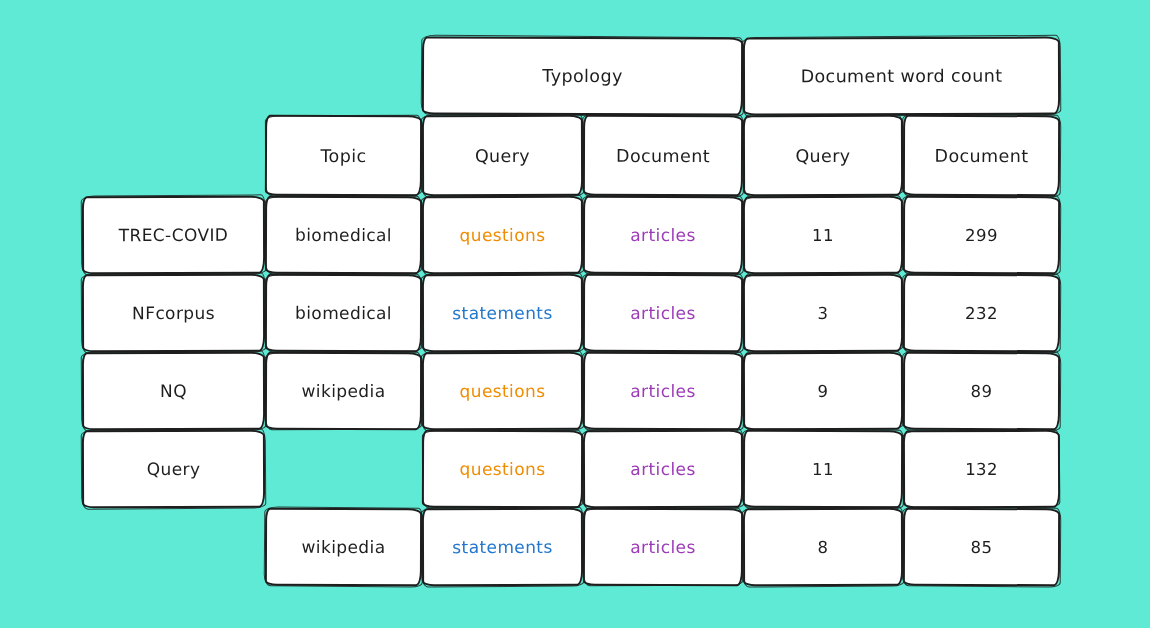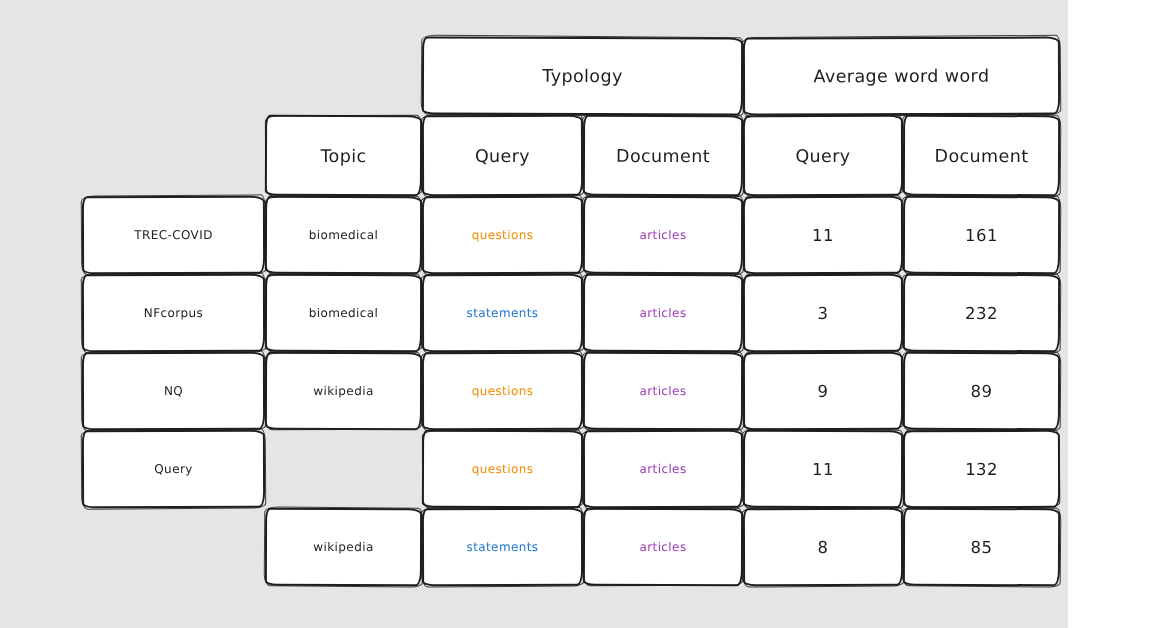--- a/index.html
+++ b/index.html
@@ -3,43 +3,43 @@
 <meta charset="utf-8">
 <style>
   html, body {
     margin: 0;
     padding: 0;
     background: #ffffff;
     font-family: "DejaVu Sans", "Liberation Sans", sans-serif;
   }
   .canvas {
     position: relative;
-    width: 1068px;
+    width: 1150px;
     height: 628px;
-    background: #e5e5e5;
+    background: #5eead4;
     overflow: hidden;
   }
   .grid {
     position: absolute;
     left: 82px;
     top: 37px;
     display: grid;
     grid-template-columns: 183px 157px 161px 160px 160px 157px;
     grid-template-rows: 78px 81px 78px 78px 78px 78px 78px;
   }
   .cell {
     position: relative;
     background: #ffffff;
     border: 2px solid #1e1e1e;
     border-radius: 5px 14px 6px 12px / 12px 6px 15px 5px;
     display: flex;
     align-items: center;
     justify-content: center;
     color: #1e1e1e;
-    font-size: 12px;
+    font-size: 17px;
     letter-spacing: 0.4px;
     z-index: 1;
   }
   
   .cell::after {
     content: "";
     position: absolute;
     inset: -3px;
     border: 1.5px solid rgba(30,30,30,0.85);
     border-radius: 14px 5px 12px 7px / 6px 13px 5px 12px;
@@ -53,34 +53,34 @@
   .hdr { font-size: 17.5px; }
   .num { font-size: 16.5px; }
 </style>
 </head>
 <body>
 
 <div class="canvas">
   <div class="grid">
 
     <div class="cell hdr" style="grid-area:1/3/2/5">Typology</div>
-    <div class="cell hdr" style="grid-area:1/5/2/7">Average word word</div>
+    <div class="cell hdr" style="grid-area:1/5/2/7">Document word count</div>
 
     <div class="cell hdr" style="grid-area:2/2">Topic</div>
     <div class="cell hdr" style="grid-area:2/3">Query</div>
     <div class="cell hdr" style="grid-area:2/4">Document</div>
     <div class="cell hdr" style="grid-area:2/5">Query</div>
     <div class="cell hdr" style="grid-area:2/6">Document</div>
 
     <div class="cell" style="grid-area:3/1">TREC-COVID</div>
     <div class="cell" style="grid-area:3/2">biomedical</div>
     <div class="cell" style="grid-area: 3 / 3; color: rgb(240, 140, 0);">questions</div>
     <div class="cell" style="grid-area: 3 / 4; color: rgb(156, 58, 184);">articles</div>
     <div class="cell num" style="grid-area:3/5">11</div>
-    <div class="cell num" style="grid-area:3/6">161</div>
+    <div class="cell num" style="grid-area:3/6">299</div>
 
     <div class="cell" style="grid-area:4/1">NFcorpus</div>
     <div class="cell" style="grid-area:4/2">biomedical</div>
     <div class="cell" style="grid-area: 4 / 3; color: rgb(34, 119, 204);">statements</div>
     <div class="cell" style="grid-area: 4 / 4; color: rgb(156, 58, 184);">articles</div>
     <div class="cell num" style="grid-area:4/5">3</div>
     <div class="cell num" style="grid-area:4/6">232</div>
 
     <div class="cell" style="grid-area:5/1">NQ</div>
     <div class="cell" style="grid-area:5/2">wikipedia</div>

